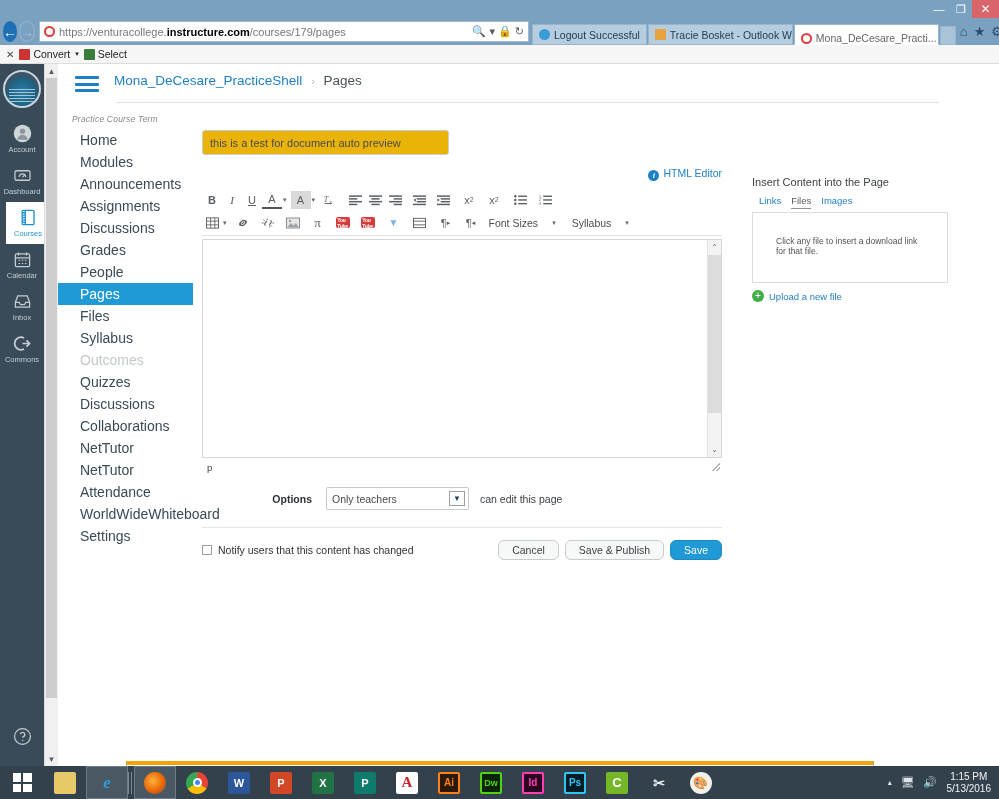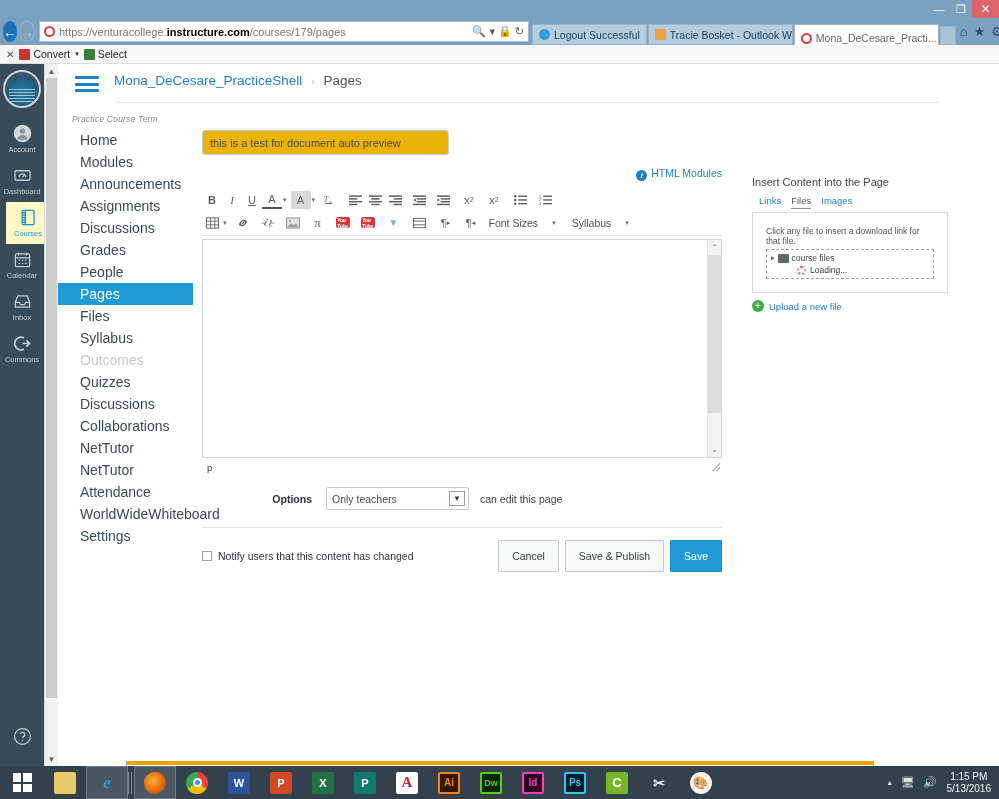--- a/index.html
+++ b/index.html
@@ -68,21 +68,21 @@
     position:absolute; left:0; top:0; bottom:0; width:44px; background:#394B58;
     display:flex; flex-direction:column; align-items:center; padding-top:6px;
   }
   #globalnav .logo { width:38px; height:38px; border-radius:50%;
     background:radial-gradient(circle at 50% 60%, #2c7fa8 0%, #1d5f80 55%, #3c5566 60%);
     border:2px solid #c9d4db; margin-bottom:10px; position:relative; overflow:hidden; }
   #globalnav .logo::after{ content:""; position:absolute; left:4px; right:4px; top:17px; height:13px;
     background:repeating-linear-gradient(#bcd4e2 0 1px, transparent 1px 3px); opacity:.85;}
   .gnav-item { width:45px; padding:5px 0 6px; display:flex; flex-direction:column;
     align-items:center; color:#c3ccd2; font-size:7.5px; gap:2px; }
-  .gnav-item.active { background:#fef9c3; color:#1f93d1;margin-left:12px; }
+  .gnav-item.active { background:#ffffff; color:#1f93d1;margin-left:12px; }
   .gnav-ico { width:20px; height:20px; display:flex; align-items:center; justify-content:center; }
   .gnav-ico svg { width:19px; height:19px; }
   #globalnav .help { margin-top:auto; margin-bottom:14px; }
 
   
   #vscroll { position:absolute; left:44px; top:0; bottom:0; width:14px; background:#f0f0f0;
     border-left:1px solid #dcdcdc; }
   #vscroll .arrow { height:14px; display:flex; align-items:center; justify-content:center;
     font-size:8px; color:#606060; }
   #vscroll .arrow.bot { position:absolute; bottom:0; left:0; right:0; }
@@ -153,31 +153,31 @@
     justify-content:center; font-size:8px; color:#1f3d5c; }
   #optrow .after { margin-left:11px; font-size:10.5px; color:#3a3f43; }
 
   #divider { margin-top:17px; height:1px; background:#e3e5e6; }
 
   #actionrow { display:flex; align-items:center; margin-top:12px; }
   #notify { display:flex; align-items:center; font-size:10.5px; color:#2e3337; }
   #notify .cbx { width:10px; height:10px; border:1px solid #9aa0a5; background:#fff;
     margin-right:6px; }
   #actionrow .btns { margin-left:auto; display:flex; gap:6px; }
-  .btn { height:32px; padding:0 13px; border:1px solid #c6ccd0; background:#f7f8f8;
-    border-radius:1px; font-size:10.5px; color:#3b4044; display:flex; align-items:center; }
+  .btn { height:20px; padding:0 13px; border:1px solid #c6ccd0; background:#f7f8f8;
+    border-radius:6px; font-size:10.5px; color:#3b4044; display:flex; align-items:center; }
   .btn.primary { background:#1f9ad6; border-color:#1b8ac0; color:#fff; }
 
   
   #rightpanel { position:absolute; left:752px; top:112px; width:196px; }
   #rp-title { font-size:11px; color:#3d4347; margin-bottom:7px; }
   #rp-tabs { display:flex; gap:10px; font-size:9.5px; padding-left:7px; }
   #rp-tabs .t { color:#1f7fc4; padding-bottom:2px; }
   #rp-tabs .t.active { color:#555a5e; border-bottom:1px solid #8c9196; }
-  #rp-box { margin-top:3px; border:1px solid #d9dcde; padding:13px; background:#fff; }
+  #rp-box { margin-top:3px; border:1px solid #d9dcde; padding:23px; background:#fff; }
   #rp-hint { font-size:8.5px; color:#4e5357; margin-bottom:3px; }
   #rp-tree { border:1px dashed #9aa0a5; padding:3px 4px; font-size:8.5px; color:#3b4044; }
   #rp-tree .node { display:flex; align-items:center; gap:3px; }
   #rp-tree .folder { width:11px; height:9px; background:#5c6b78; border-radius:1px; }
   #rp-tree .loading { display:flex; align-items:center; gap:4px; padding-left:26px; margin-top:2px; }
   #rp-tree .spin { width:9px; height:9px; border-radius:50%; border:2px dotted #f07070; }
   #rp-upload { display:flex; align-items:center; gap:5px; margin-top:7px; font-size:9.5px; color:#1f7fc4; }
   #rp-upload .plus { width:12px; height:12px; border-radius:50%; background:#3fae49; color:#fff;
     font-size:10px; display:flex; align-items:center; justify-content:center; line-height:1; }
 
@@ -383,21 +383,21 @@
     <div class="cn-item">NetTutor</div>
     <div class="cn-item">Attendance</div>
     <div class="cn-item">WorldWideWhiteboard</div>
     <div class="cn-item">Settings</div>
   </div>
 
   <div id="editor">
     <input id="titleinput" value="this is a test for document auto preview" placeholder="Page Title" style="">
 
     <div id="htmlrow">
-      <span class="info">i</span><a href="#">HTML Modules</a>
+      <span class="info">i</span><a href="#">HTML Editor</a>
     </div>
 
     
     <div id="tbar">
       <div class="trow">
         <span class="tbtn" style="font-weight:bold;">B</span>
         <span class="tbtn" style="font-style:italic;font-family:'Liberation Serif',serif;">I</span>
         <span class="tbtn" style="text-decoration:underline;">U</span>
         <span class="tbtn" style="border-bottom:2px solid #555;">A</span>
           <span class="caret">▾</span>
@@ -591,31 +591,20 @@
 
   <div id="rightpanel">
     <div id="rp-title">Insert Content into the Page</div>
     <div id="rp-tabs">
       <span class="t">Links</span>
       <span class="t active">Files</span>
       <span class="t">Images</span>
     </div>
     <div id="rp-box">
       <div id="rp-hint">Click any file to insert a download link for that file.</div>
-      <div id="rp-tree">
-        <div class="node">
-          <span style="font-size:7px;color:#555;">▸</span>
-          <span class="folder"></span>
-          <span>course files</span>
-        </div>
-        <div class="loading">
-          <span class="spin"></span>
-          <span>Loading...</span>
-        </div>
-      </div>
     </div>
     <div id="rp-upload">
       <span class="plus">+</span>
       <span>Upload a new file</span>
     </div>
   </div>
 
 </div>
 
 <div id="notifbar">

